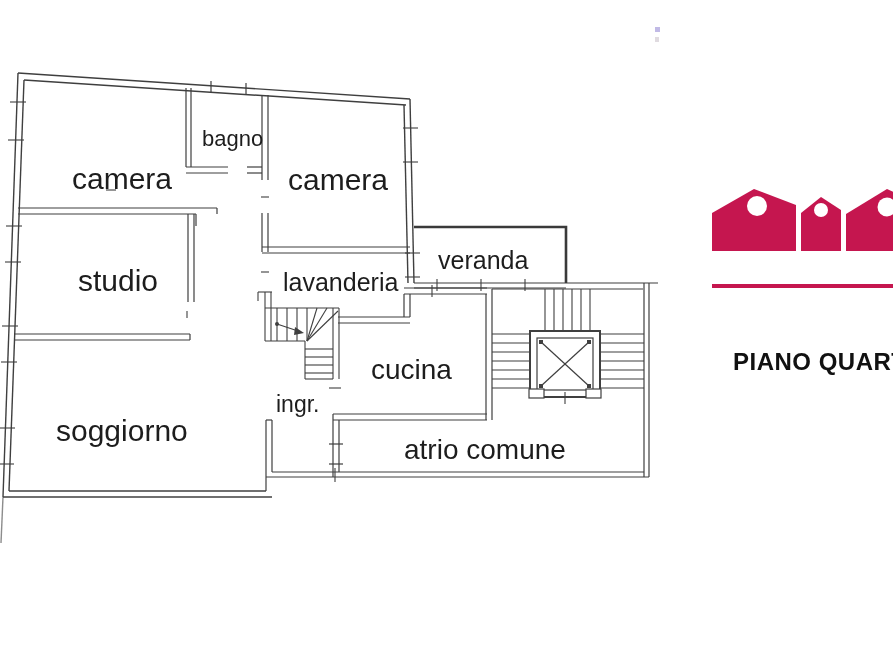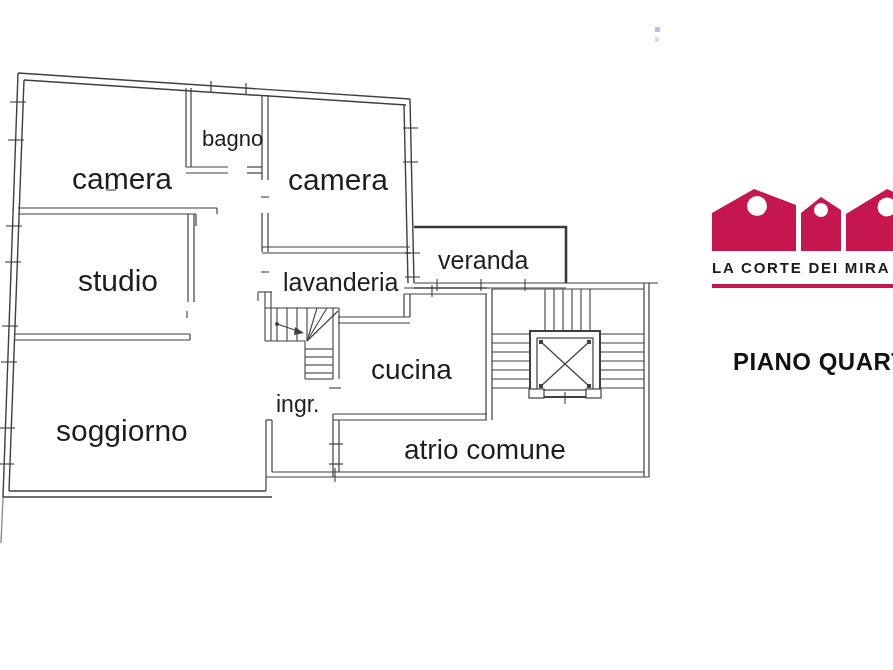--- a/index.html
+++ b/index.html
@@ -227,20 +227,19 @@
     <g stroke="none">
       <polygon points="712,251 712,213 754,189 796,205 796,251" fill="#c5164f"></polygon>
       <circle cx="757" cy="206" r="10" fill="#ffffff"></circle>
       <polygon points="801,251 801,213 821,197 841,210 841,251" fill="#c5164f"></polygon>
       <circle cx="821" cy="210" r="7" fill="#ffffff"></circle>
       <polygon points="846,251 846,214 887,189 908,199 908,251" fill="#c5164f"></polygon>
       <circle cx="887" cy="207" r="9.5" fill="#ffffff"></circle>
     </g>
   </svg>
 
-  <div class="agency-name">LA CORTE DEI MIRA</div>
   <div class="brand-rule"></div>
   <div class="floor-title">PIANO QUART</div>
 
   <div class="mark-a"></div>
   <div class="mark-b"></div>
 
 </div>
 
 </body></html>

